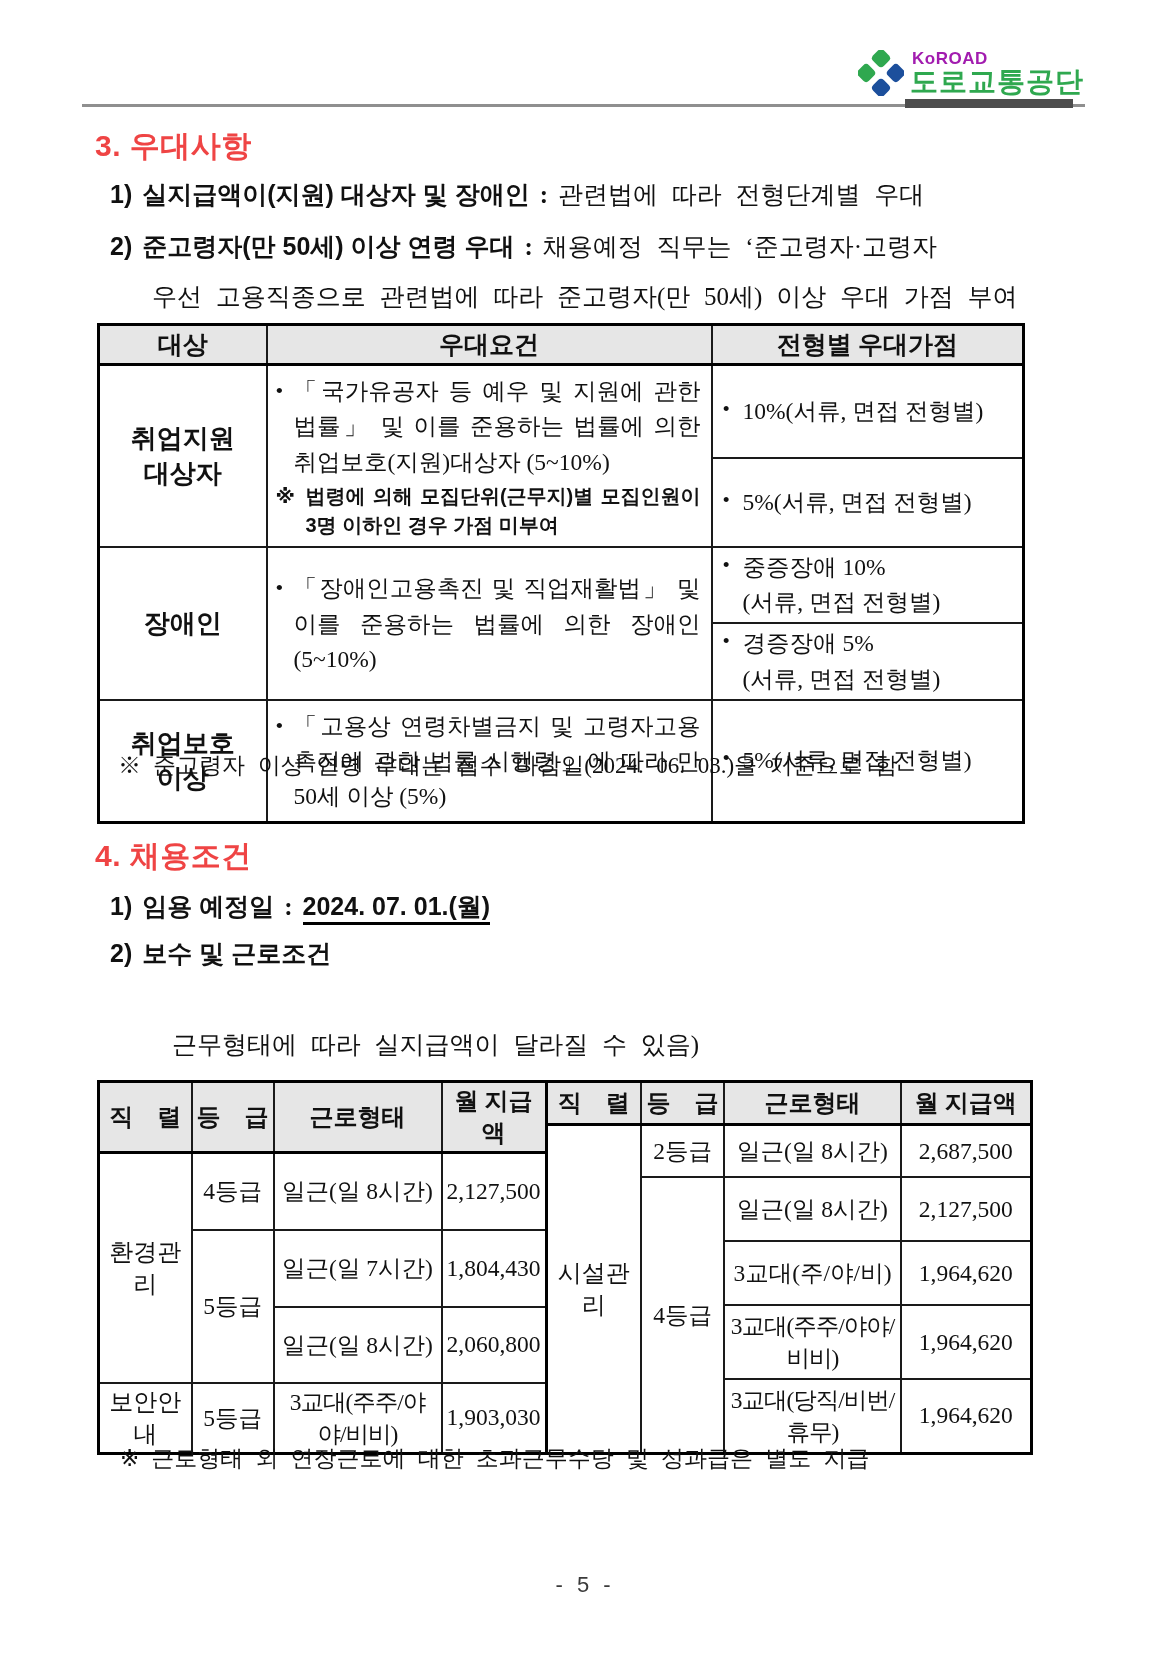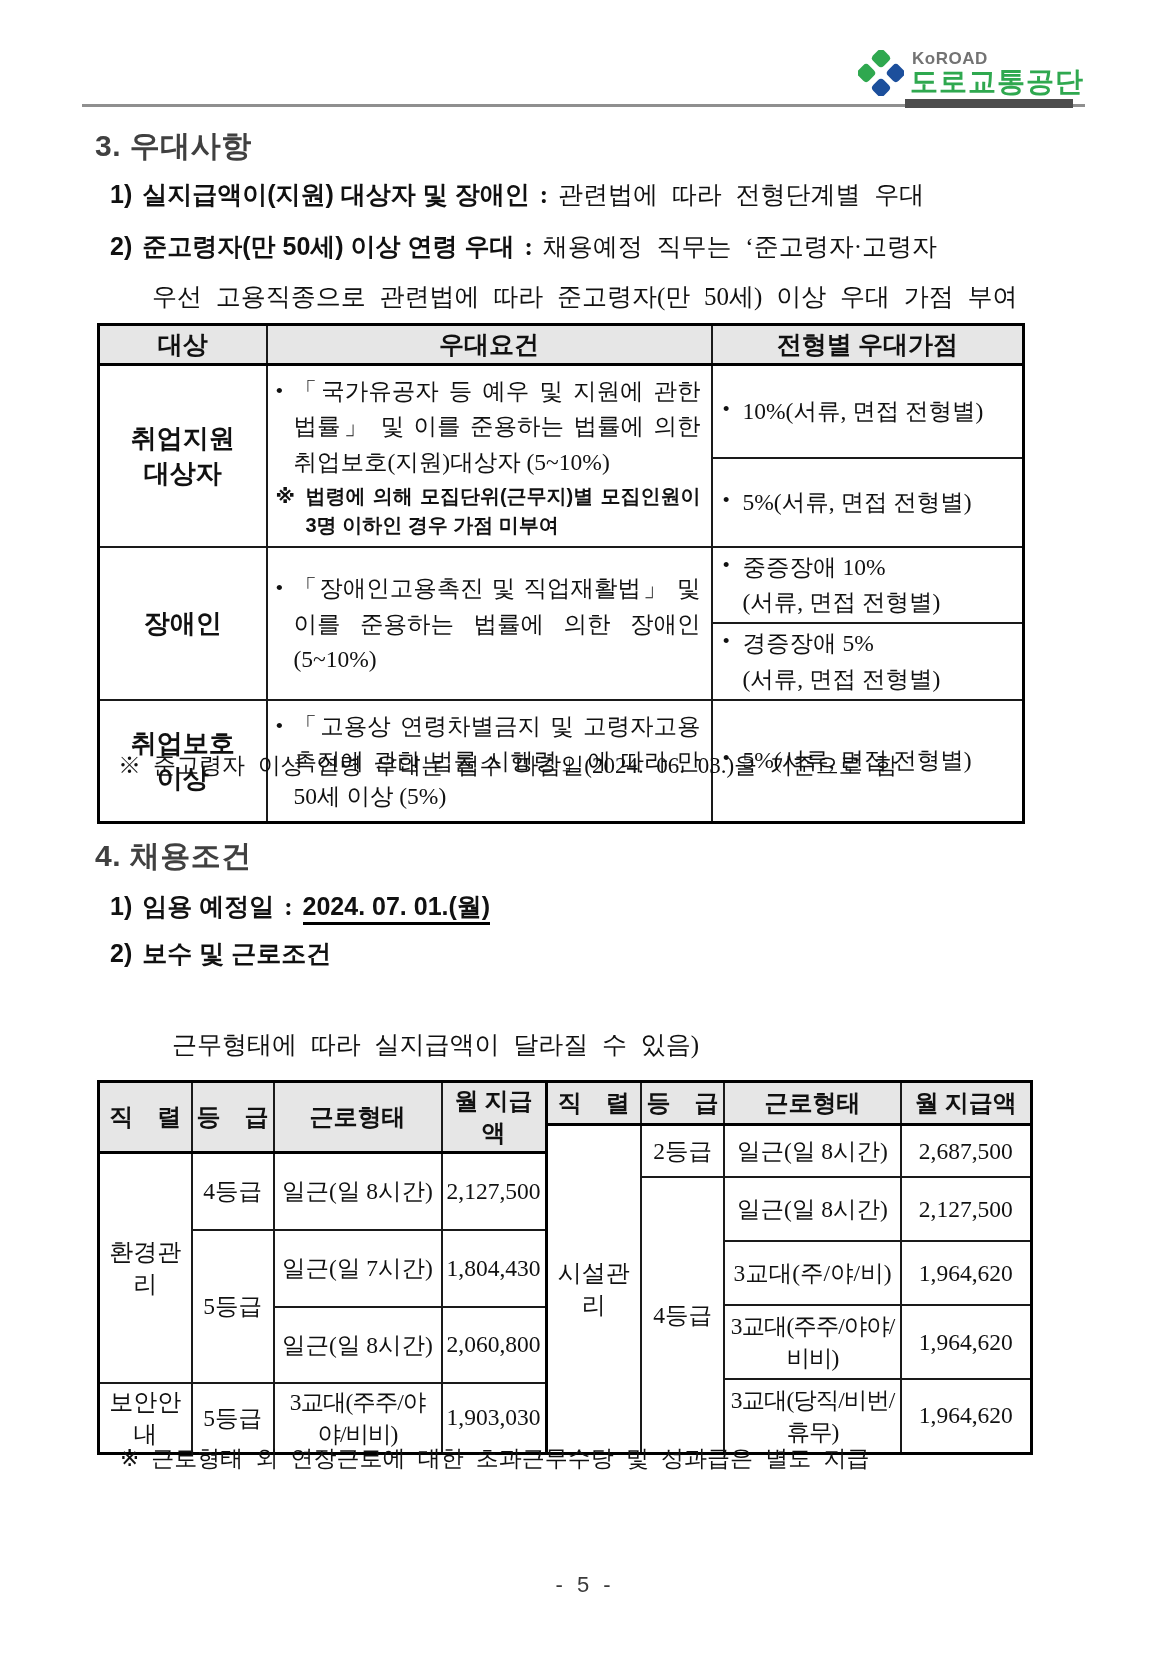--- a/index.html
+++ b/index.html
@@ -3,31 +3,31 @@
 <meta charset="utf-8">
 <style>
   html,body{margin:0;padding:0;background:#ffffff;}
   .page{position:relative;width:1170px;height:1654px;background:#fff;color:#111;
         font-family:"Liberation Serif","DejaVu Serif",serif;overflow:hidden;}
 
   
   .logo{position:absolute;left:858px;top:50px;display:flex;align-items:center;gap:6px;}
   .logo-text{display:flex;flex-direction:column;line-height:1;}
   .logo-en{font-family:"Liberation Sans","DejaVu Sans",sans-serif;font-weight:bold;
-           font-size:17px;color:#737373;letter-spacing:.5px;margin-left:2px;}
+           font-size:17px;color:#a21caf;letter-spacing:.5px;margin-left:2px;}
   .logo-ko{font-family:"Liberation Sans","DejaVu Sans",sans-serif;font-weight:bold;
            font-size:28px;color:#2fa84f;letter-spacing:1px;margin-top:1px;}
 
   
   .rule-thin{position:absolute;left:82px;top:104px;width:1003px;height:3px;background:#8f8f8f;}
   .rule-thick{position:absolute;left:905px;top:99px;width:168px;height:9px;background:#4d4d4d;}
 
   
   .h-sec{position:absolute;left:95px;margin:0;font-family:"Liberation Sans","DejaVu Sans",sans-serif;
-         font-weight:800;font-size:30px;color:#404040;letter-spacing:.5px;}
+         font-weight:800;font-size:30px;color:#ef4444;letter-spacing:.5px;}
   .item{position:absolute;font-size:25px;white-space:nowrap;}
   .num{font-family:"Liberation Sans","DejaVu Sans",sans-serif;font-weight:bold;margin-right:10px;}
   .ib{font-family:"Liberation Sans","DejaVu Sans",sans-serif;font-weight:bold;}
   .sep{font-weight:bold;padding:0 10px;}
   .ser{word-spacing:.3em;}
   .u{border-bottom:3px solid #000;padding-bottom:2px;}
   .note{position:absolute;font-size:23px;white-space:nowrap;}
   .note .marker{margin-right:12px;}
   .note-sans{font-family:"Liberation Sans","DejaVu Sans",sans-serif;word-spacing:.25em;}
   .circle-marker{margin-right:12px;font-size:23px;}

